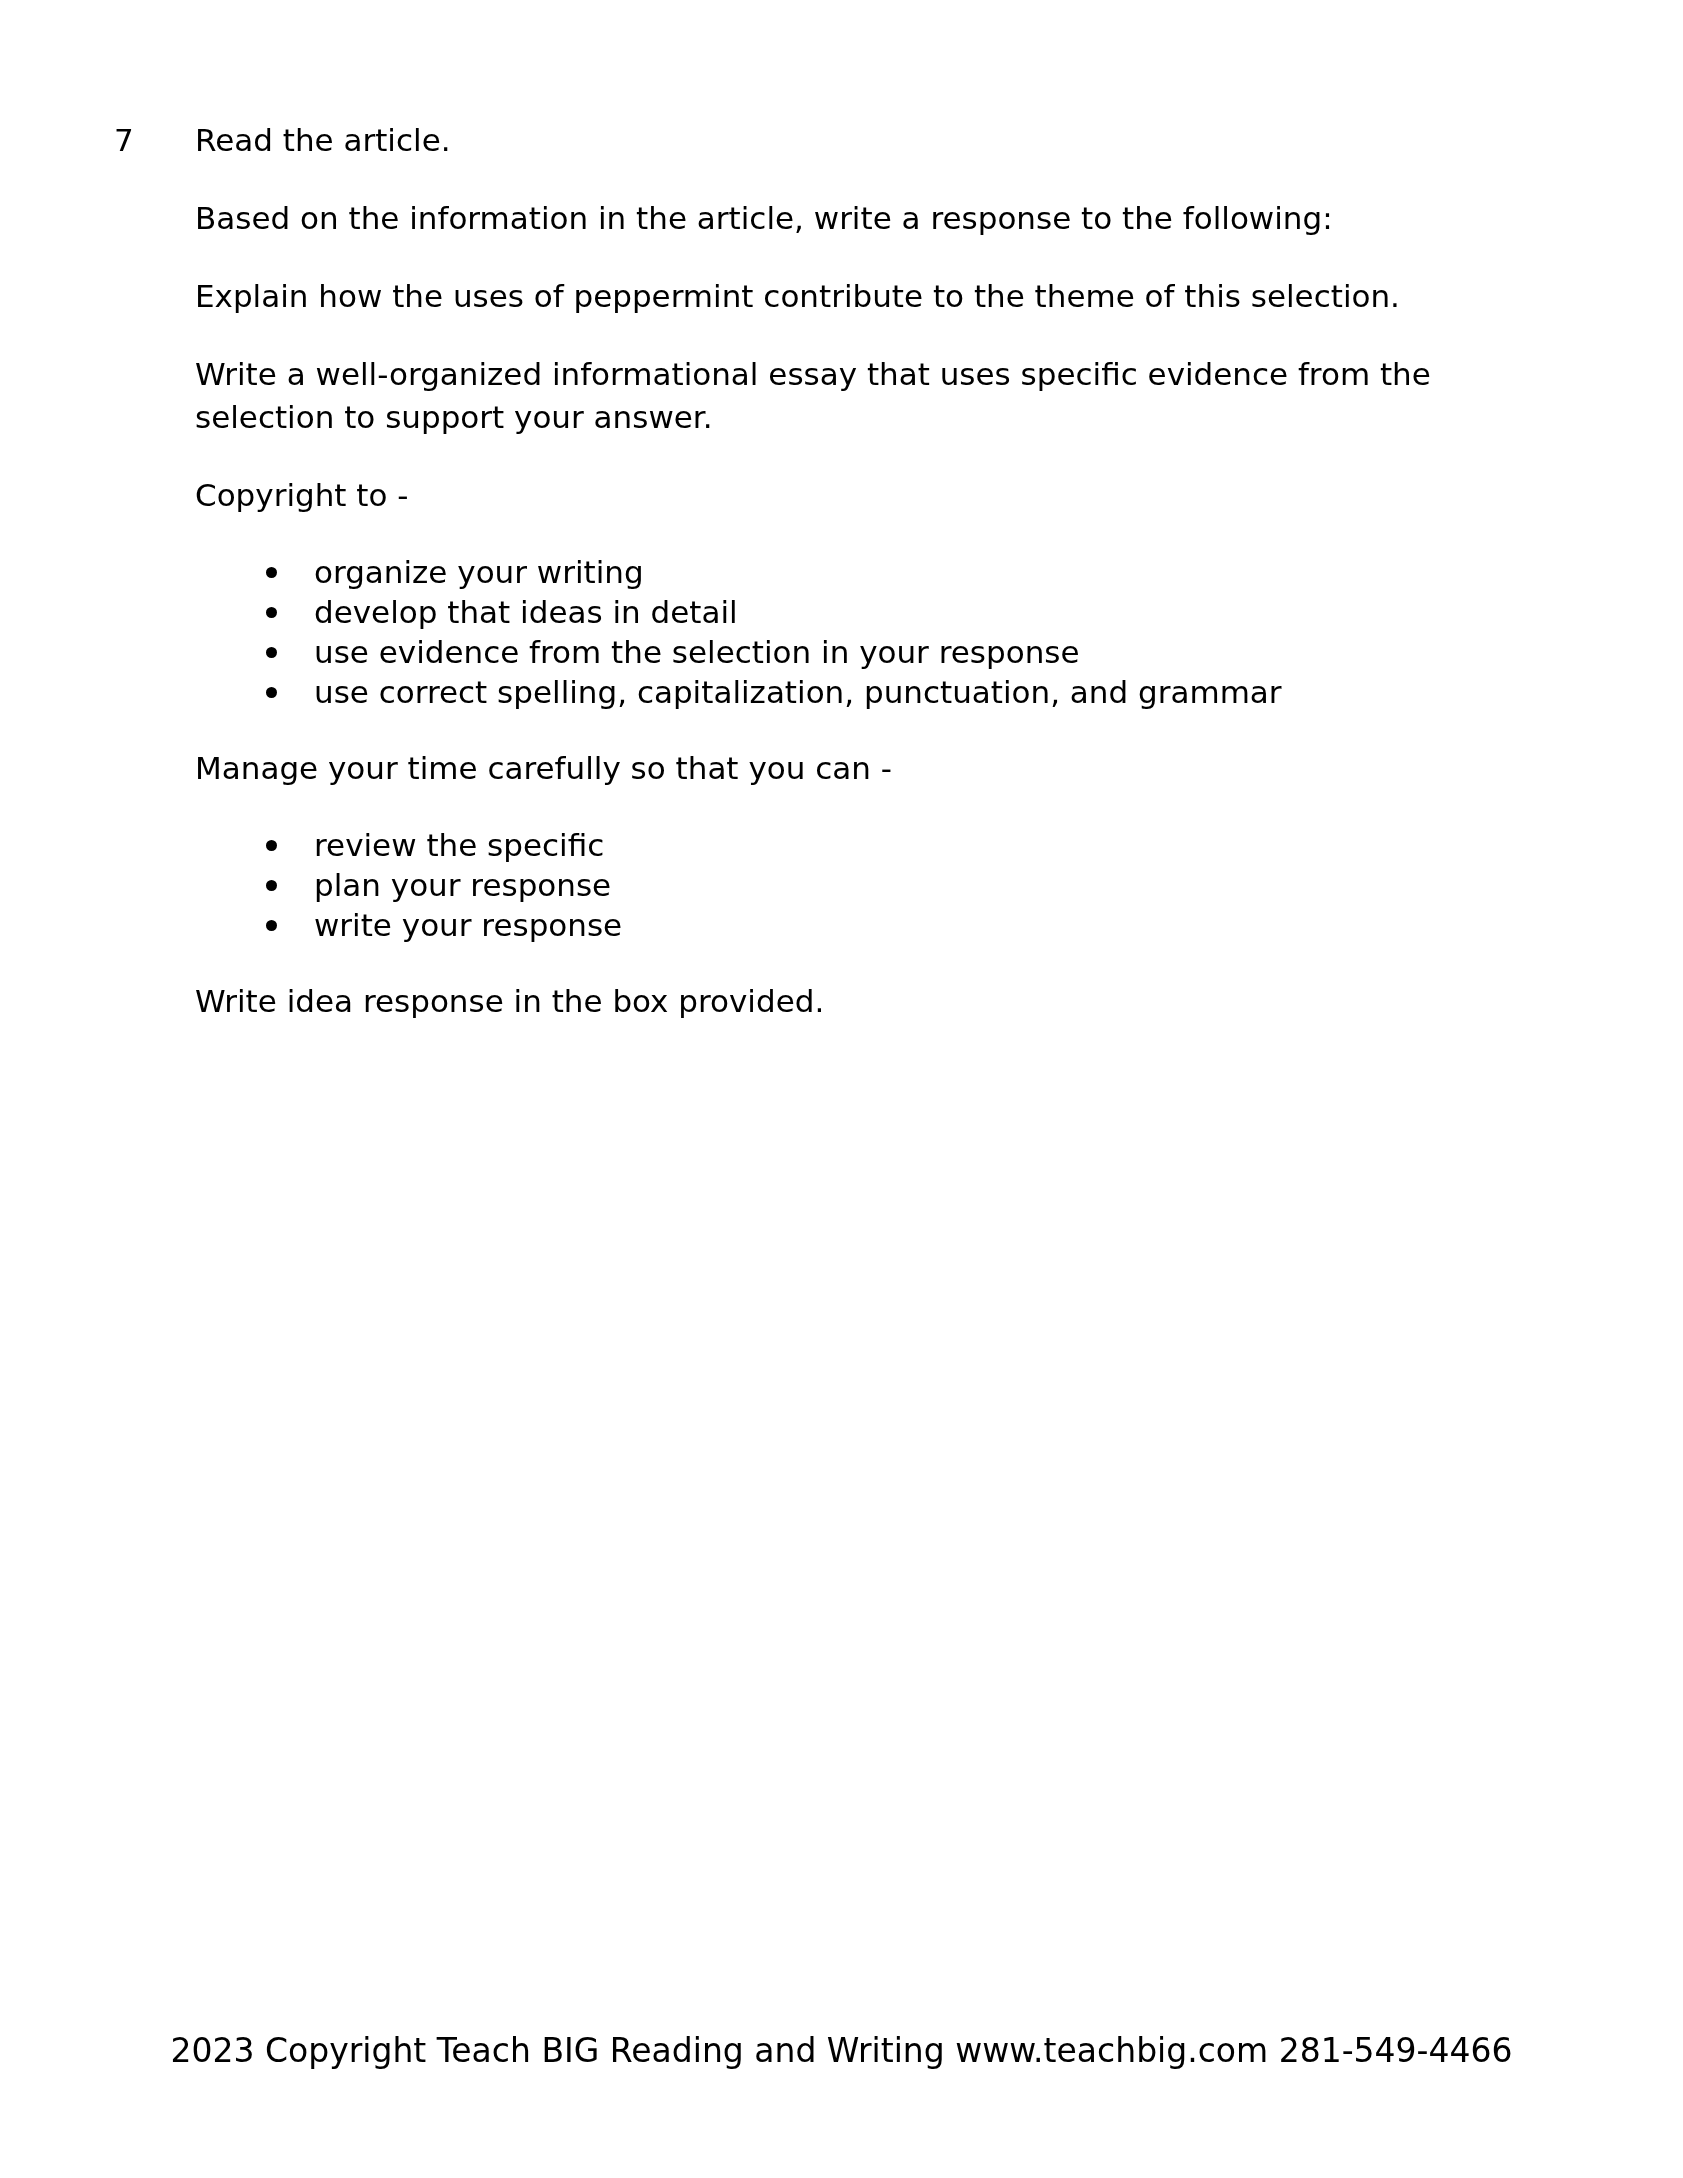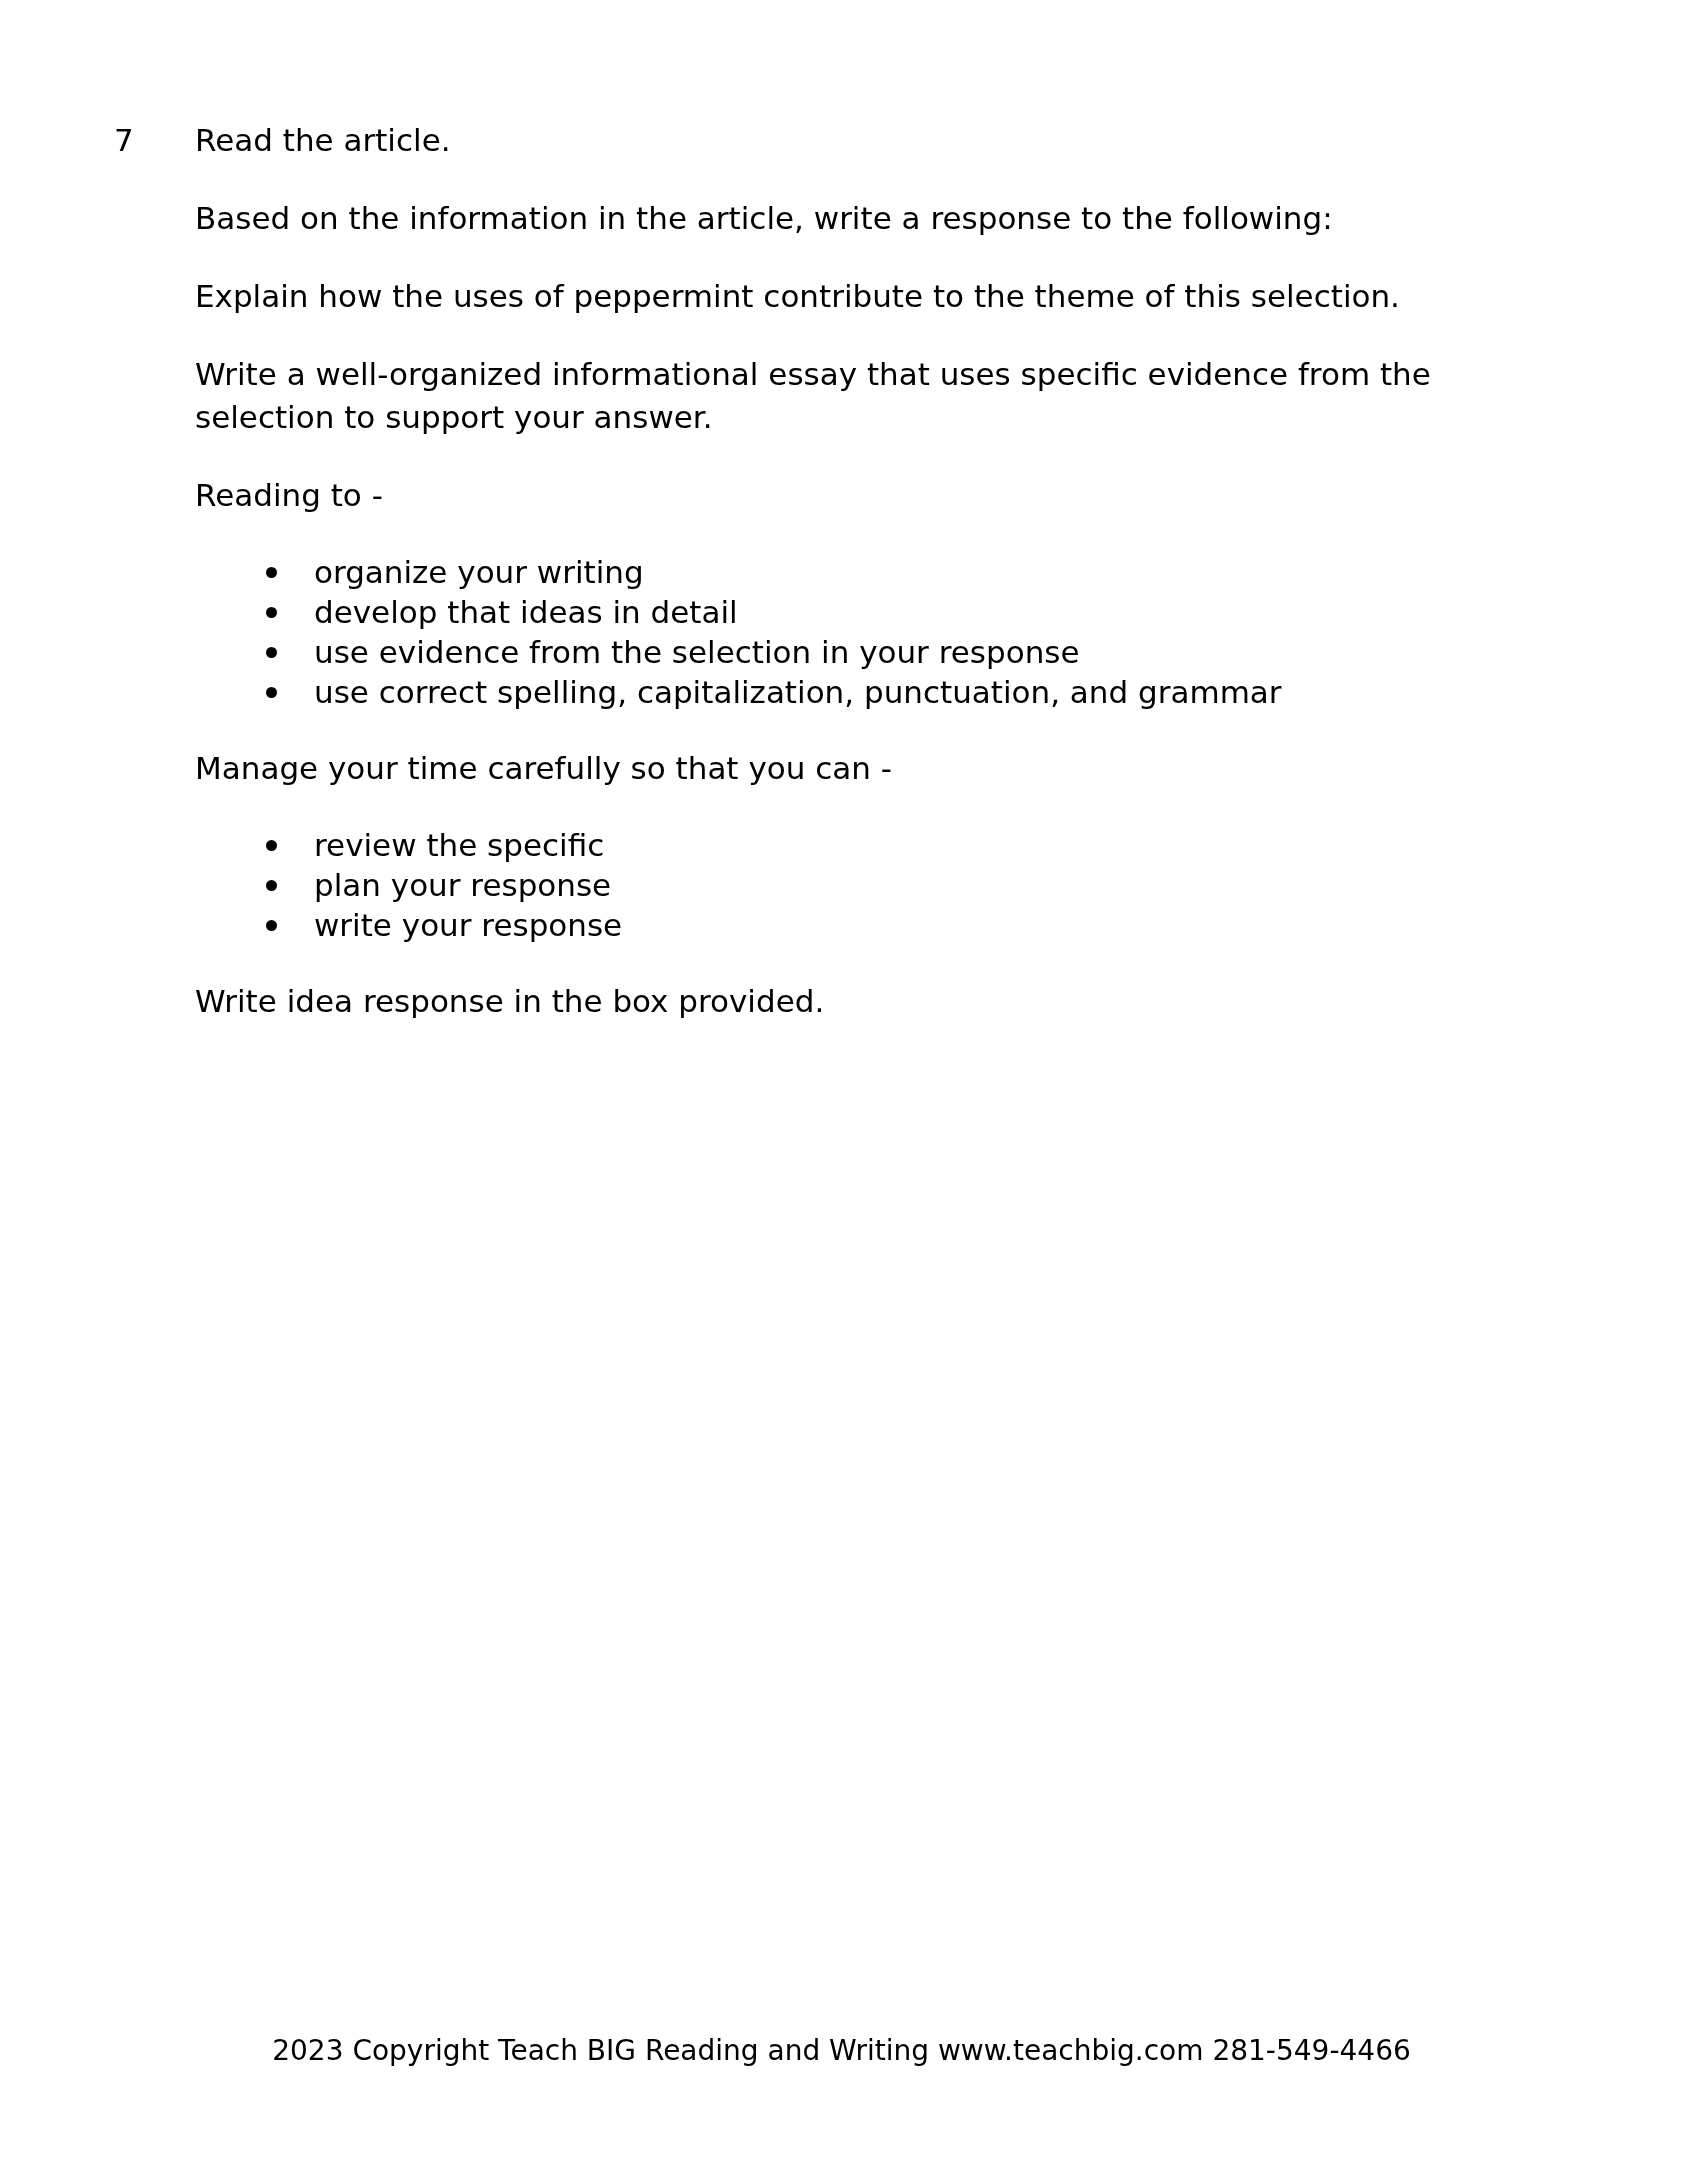--- a/index.html
+++ b/index.html
@@ -59,42 +59,42 @@
     border-radius: 50%;
     background: #000000;
     display: inline-block;
   }
   .footer {
     position: absolute;
     left: 0;
     right: 0;
     top: 2032px;
     text-align: center;
-    font-size: 28px;
+    font-size: 33px;
     line-height: 38px;
   }
 </style>
 </head>
 <body>
 
 <div class="page">
   <div class="content">
 
     <div class="question-row">
       <span class="q-number">7</span>
       <span>Read the article.</span>
     </div>
 
     <p class="para">Based on the information in the article, write a response to the following:</p>
 
     <p class="para">Explain how the uses of peppermint contribute to the theme of this selection.</p>
 
     <p class="para">Write a well-organized informational essay that uses specific evidence from the selection to support your answer.</p>
 
-    <p class="para">Reading to -</p>
+    <p class="para">Copyright to -</p>
 
     <ul class="bullet-list">
       <li>
         <span class="bullet"></span>
         <span>organize your writing</span>
       </li>
       <li>
         <span class="bullet"></span>
         <span>develop that ideas in detail</span>
       </li>

